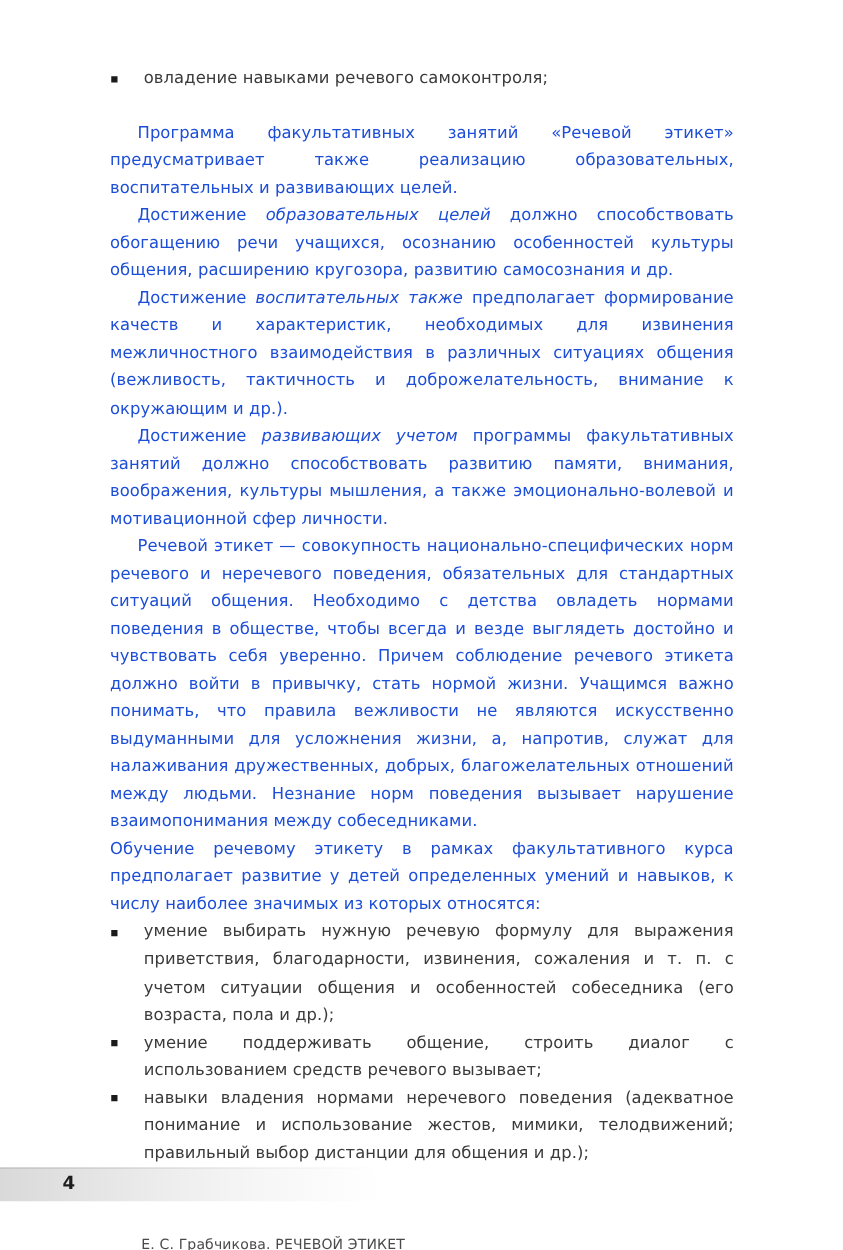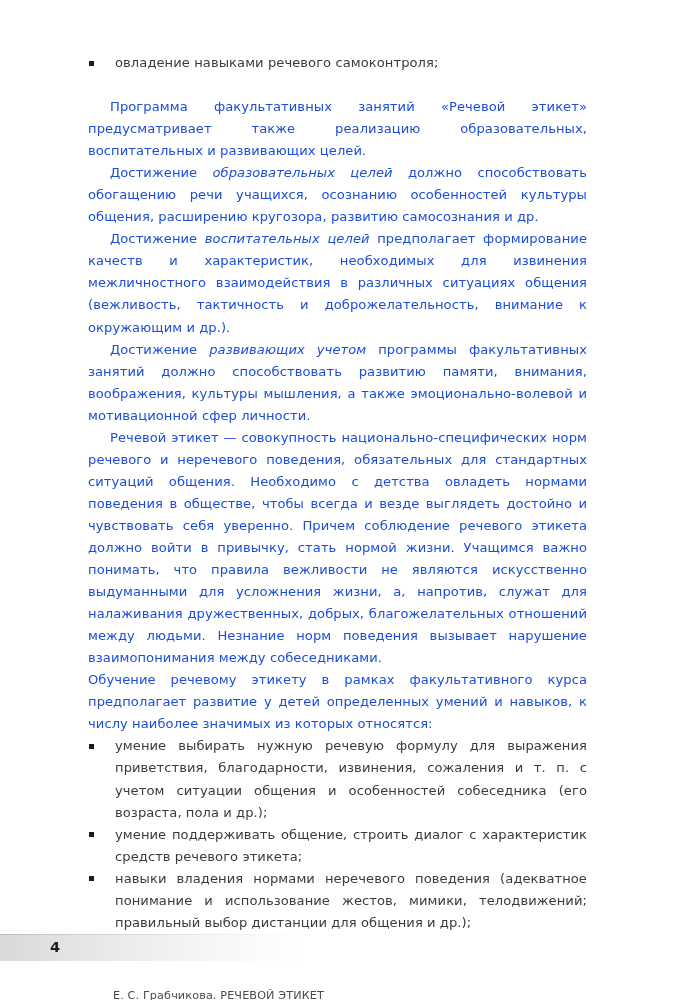--- a/index.html
+++ b/index.html
@@ -140,36 +140,36 @@
         <span class="txt">овладение навыками речевого самоконтроля;</span>
       </li>
     </ul>
 
     <div class="spacer-lg"></div>
 
     <p class="para indent"><span>Программа факультативных занятий «Речевой этикет» предусматривает также реализацию образовательных, воспитательных и развивающих целей.</span></p>
 
     <p class="para indent"><span>Достижение </span><em>образовательных целей</em><span> должно способствовать обогащению речи учащихся, осознанию особенностей культуры общения, расширению кругозора, развитию самосознания и др.</span></p>
 
-    <p class="para indent"><span>Достижение </span><em>воспитательных целей</em><span> предполагает формирование качеств и характеристик, необходимых для извинения межличностного взаимодействия в различных ситуациях общения (вежливость, тактичность и доброжелательность, внимание к окружающим и др.).</span></p>
+    <p class="para indent"><span>Достижение </span><em>воспитательных также</em><span> предполагает формирование качеств и характеристик, необходимых для извинения межличностного взаимодействия в различных ситуациях общения (вежливость, тактичность и доброжелательность, внимание к окружающим и др.).</span></p>
 
     <p class="para indent"><span>Достижение </span><em>развивающих учетом</em><span> программы факультативных занятий должно способствовать развитию памяти, внимания, воображения, культуры мышления, а также эмоционально-волевой и мотивационной сфер личности.</span></p>
 
     <p class="para indent"><span>Речевой этикет — совокупность национально-специфических норм речевого и неречевого поведения, обязательных для стандартных ситуаций общения. Необходимо с детства овладеть нормами поведения в обществе, чтобы всегда и везде выглядеть достойно и чувствовать себя уверенно. Причем соблюдение речевого этикета должно войти в привычку, стать нормой жизни. Учащимся важно понимать, что правила вежливости не являются искусственно выдуманными для усложнения жизни, а, напротив, служат для налаживания дружественных, добрых, благожелательных отношений между людьми. Незнание норм поведения вызывает нарушение взаимопонимания между собеседниками.</span></p>
 
     <p class="para noindent"><span>Обучение речевому этикету в рамках факультативного курса предполагает развитие у детей определенных умений и навыков, к числу наиболее значимых из которых относятся:</span></p>
 
     <ul class="bullets">
       <li>
         <span class="sq"></span>
         <span class="txt">умение выбирать нужную речевую формулу для выражения приветствия, благодарности, извинения, сожаления и т. п. с учетом ситуации общения и особенностей собеседника (его возраста, пола и др.);</span>
       </li>
       <li>
         <span class="sq"></span>
-        <span class="txt">умение поддерживать общение, строить диалог с характеристик средств речевого этикета;</span>
+        <span class="txt">умение поддерживать общение, строить диалог с использованием средств речевого вызывает;</span>
       </li>
       <li>
         <span class="sq"></span>
         <span class="txt">навыки владения нормами неречевого поведения (адекватное понимание и использование жестов, мимики, телодвижений; правильный выбор дистанции для общения и др.);</span>
       </li>
     </ul>
 
   </div>
 
   <div class="footer">

